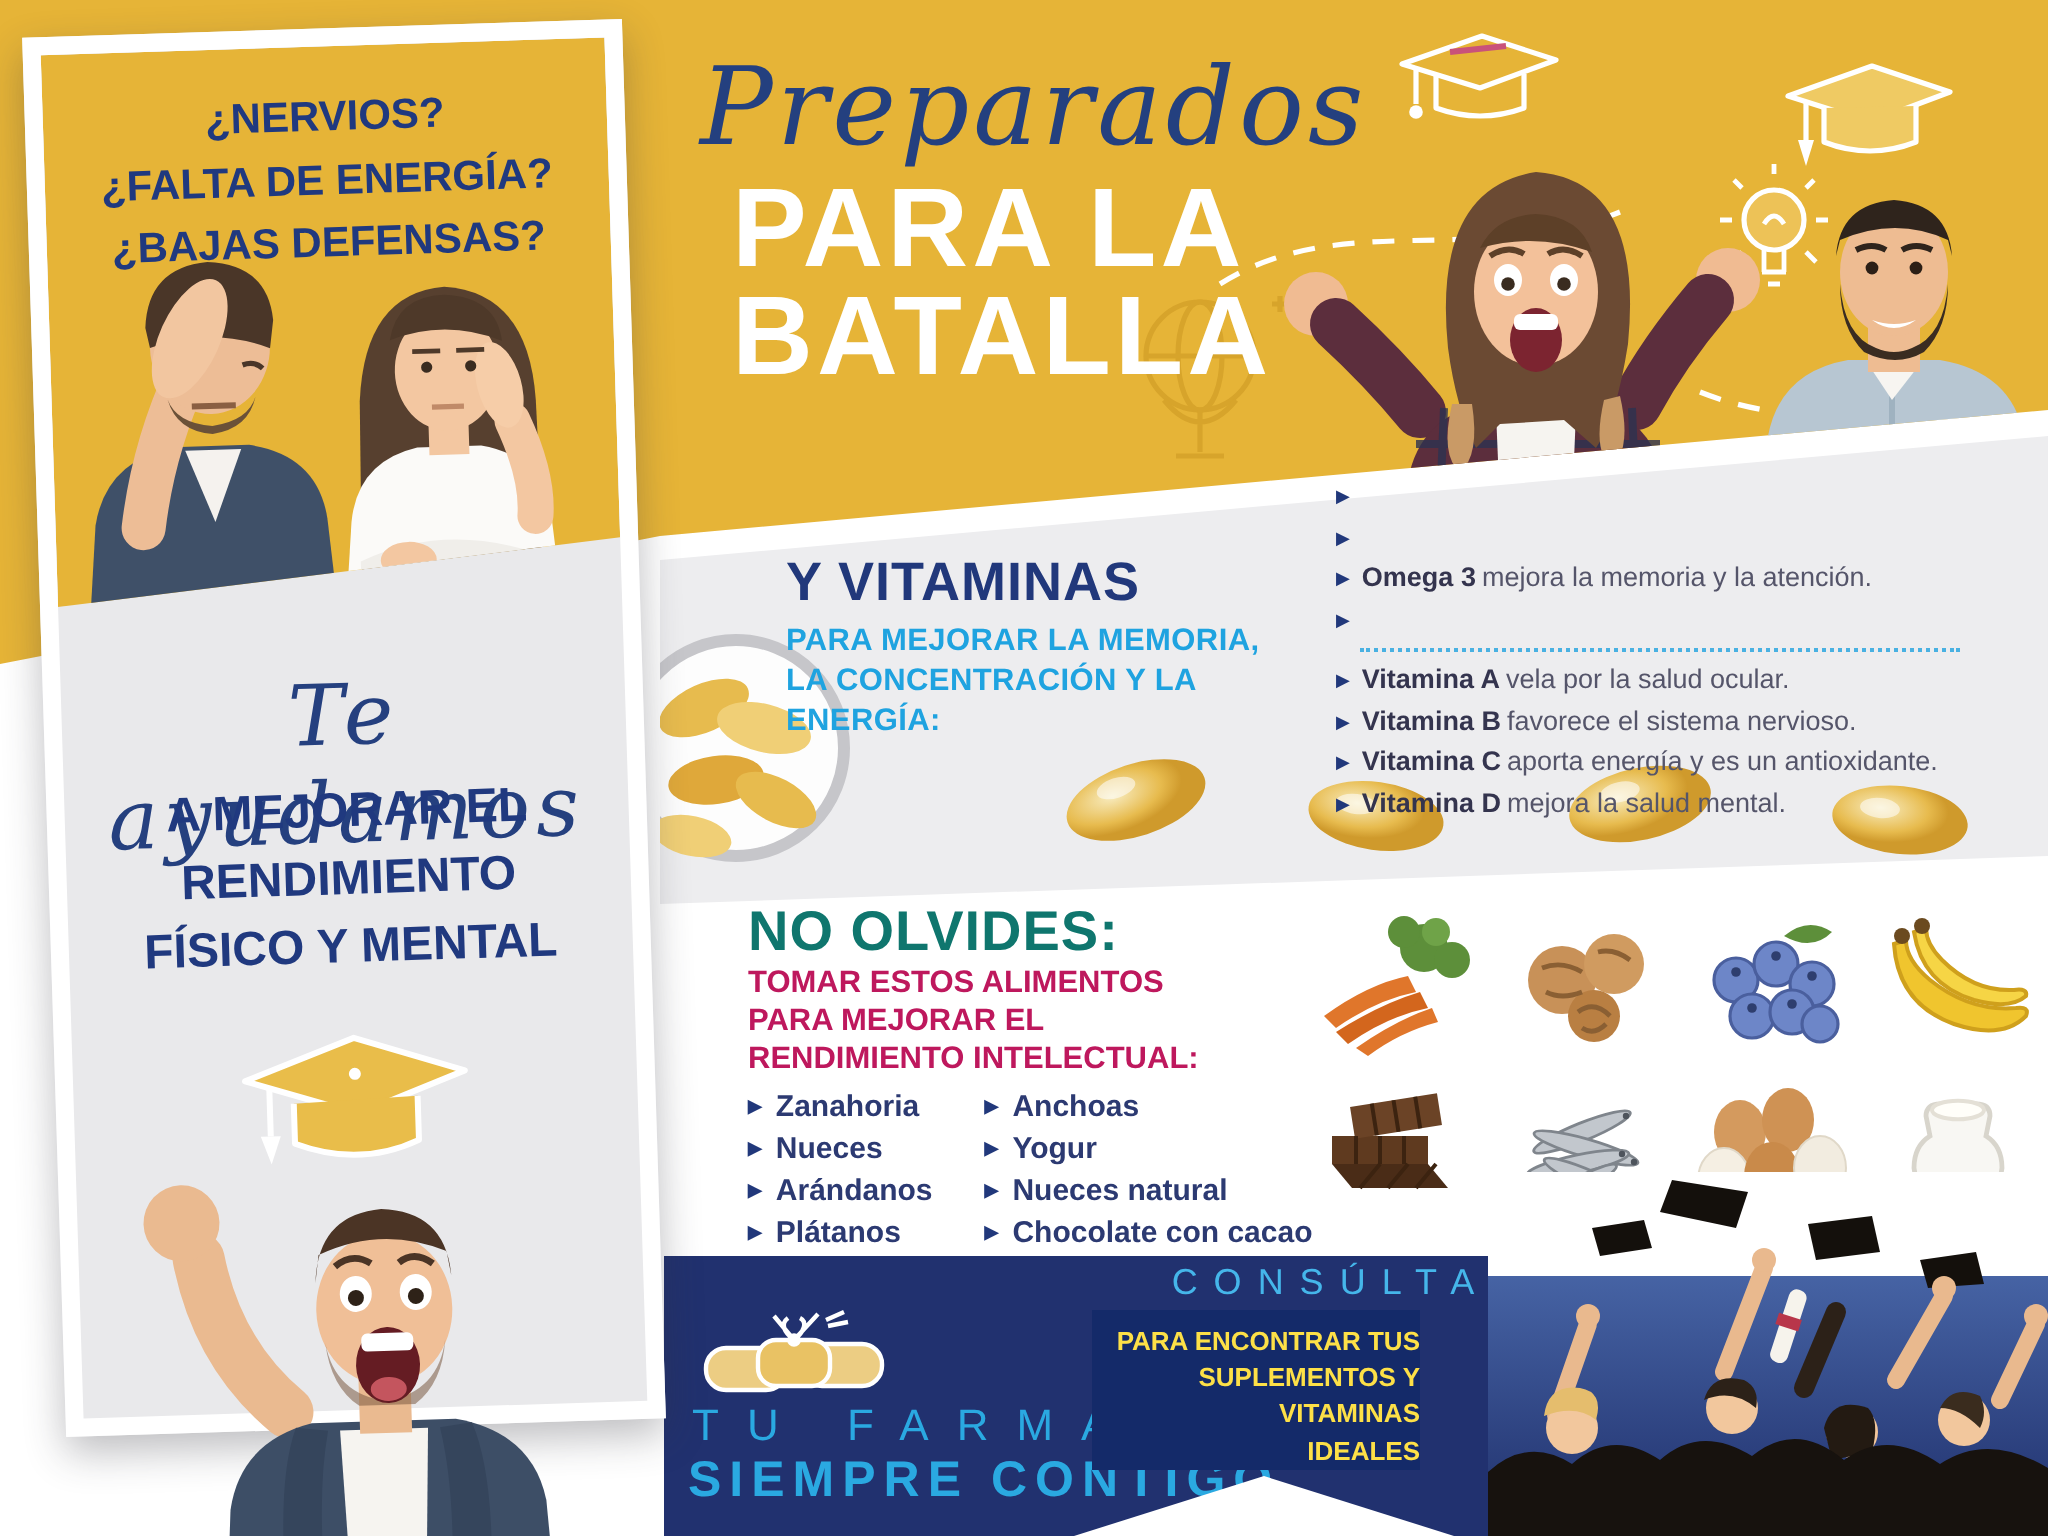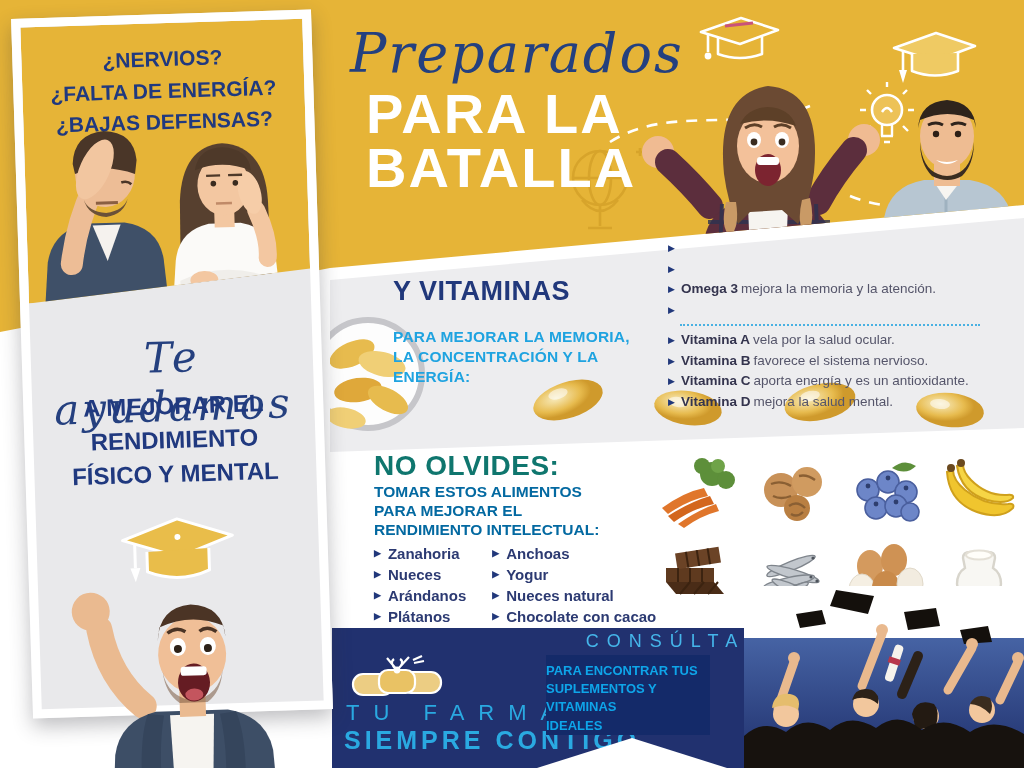--- a/index.html
+++ b/index.html
@@ -17,48 +17,48 @@
     font-size:54px;color:#24407f;letter-spacing:2px;}
   .hero-title{padding-left:16px;margin-top:2px;font-weight:800;font-size:56px;line-height:.96;
     color:#ffffff;letter-spacing:2px;}
 
   
   .gray-band{left:330px;top:210px;width:694px;height:245px;background:#ededef;
     clip-path:polygon(0 70px,694px 8px,694px 218px,0 242px);z-index:1;}
 
   .supp-title{left:393px;top:276px;z-index:2;color:#21387b;font-weight:800;
     font-size:27px;line-height:1.12;letter-spacing:.5px;}
-  .supp-sub{margin-top:21px;font-size:15.5px;line-height:1.28;color:#1fa3e0;letter-spacing:.2px;}
+  .supp-sub{margin-top:5px;font-size:15.5px;line-height:1.28;color:#1fa3e0;letter-spacing:.2px;}
 
   .supp-list{left:668px;top:238px;width:352px;z-index:2;font-size:13.5px;color:#55556a;}
   .srow{display:flex;gap:6px;line-height:20.5px;}
   .srow b{color:#34344e;font-weight:700;}
   .srow .desc{margin-left:3px;}
   .bullet{color:#21387b;font-size:9px;line-height:20.5px;flex:0 0 auto;}
   .sdivider{width:300px;border-top:2px dotted #49b1e2;margin:4px 0 4px 12px;}
 
   
   .foods-title{left:374px;top:450px;z-index:2;color:#0f766e;font-weight:800;font-size:28px;letter-spacing:.5px;}
-  .foods-sub{left:374px;top:483px;z-index:2;color:#0369a1;font-weight:700;font-size:15.5px;line-height:1.22;}
+  .foods-sub{left:374px;top:483px;z-index:2;color:#be185d;font-weight:700;font-size:15.5px;line-height:1.22;}
   .foods-cols{left:374px;top:543px;z-index:2;display:flex;gap:26px;}
   .fcol{display:flex;flex-direction:column;}
   .frow{display:flex;gap:7px;line-height:21px;font-size:15px;font-weight:700;color:#2c3a72;}
   .frow .bullet{line-height:21px;}
   .food-grid{left:652px;top:448px;width:372px;height:168px;z-index:2;
     display:grid;grid-template-columns:repeat(4,1fr);grid-template-rows:repeat(2,1fr);
     align-items:center;justify-items:center;}
 
   
   .footer{left:332px;top:628px;width:692px;height:140px;background:#21316f;z-index:2;}
   .brand1{left:14px;top:72px;color:#2aa9e1;font-size:22px;letter-spacing:14px;white-space:nowrap;}
   .brand2{left:12px;top:98px;color:#2aa9e1;font-size:25px;font-weight:800;letter-spacing:4px;white-space:nowrap;}
   .cta-title{left:170px;top:3px;width:390px;text-align:center;color:#45b6ea;
     font-size:18px;letter-spacing:8px;white-space:nowrap;}
   .cta-box{left:214px;top:27px;width:164px;height:80px;background:#142a69;
-    color:#0ea5e9;font-weight:800;font-size:13px;line-height:1.4;text-align:left;padding-top:7px;box-sizing:border-box;}
+    color:#fde047;font-weight:800;font-size:13px;line-height:1.4;text-align:right;padding-top:7px;box-sizing:border-box;}
   .chevron{left:205px;top:110px;width:190px;height:30px;background:#fff;
     clip-path:polygon(50% 0,100% 100%,0 100%);}
 
   
   .grads{left:744px;top:586px;width:280px;height:182px;z-index:3;}
 
   
   .card{left:22px;top:14px;width:282px;height:682px;background:#e9e9eb;border:9px solid #fff;
     transform:rotate(-1.8deg);z-index:6;box-shadow:0 8px 20px rgba(50,50,60,.32);}
   .card-yellow{left:0;top:0;width:282px;height:300px;background:#e6b437;

